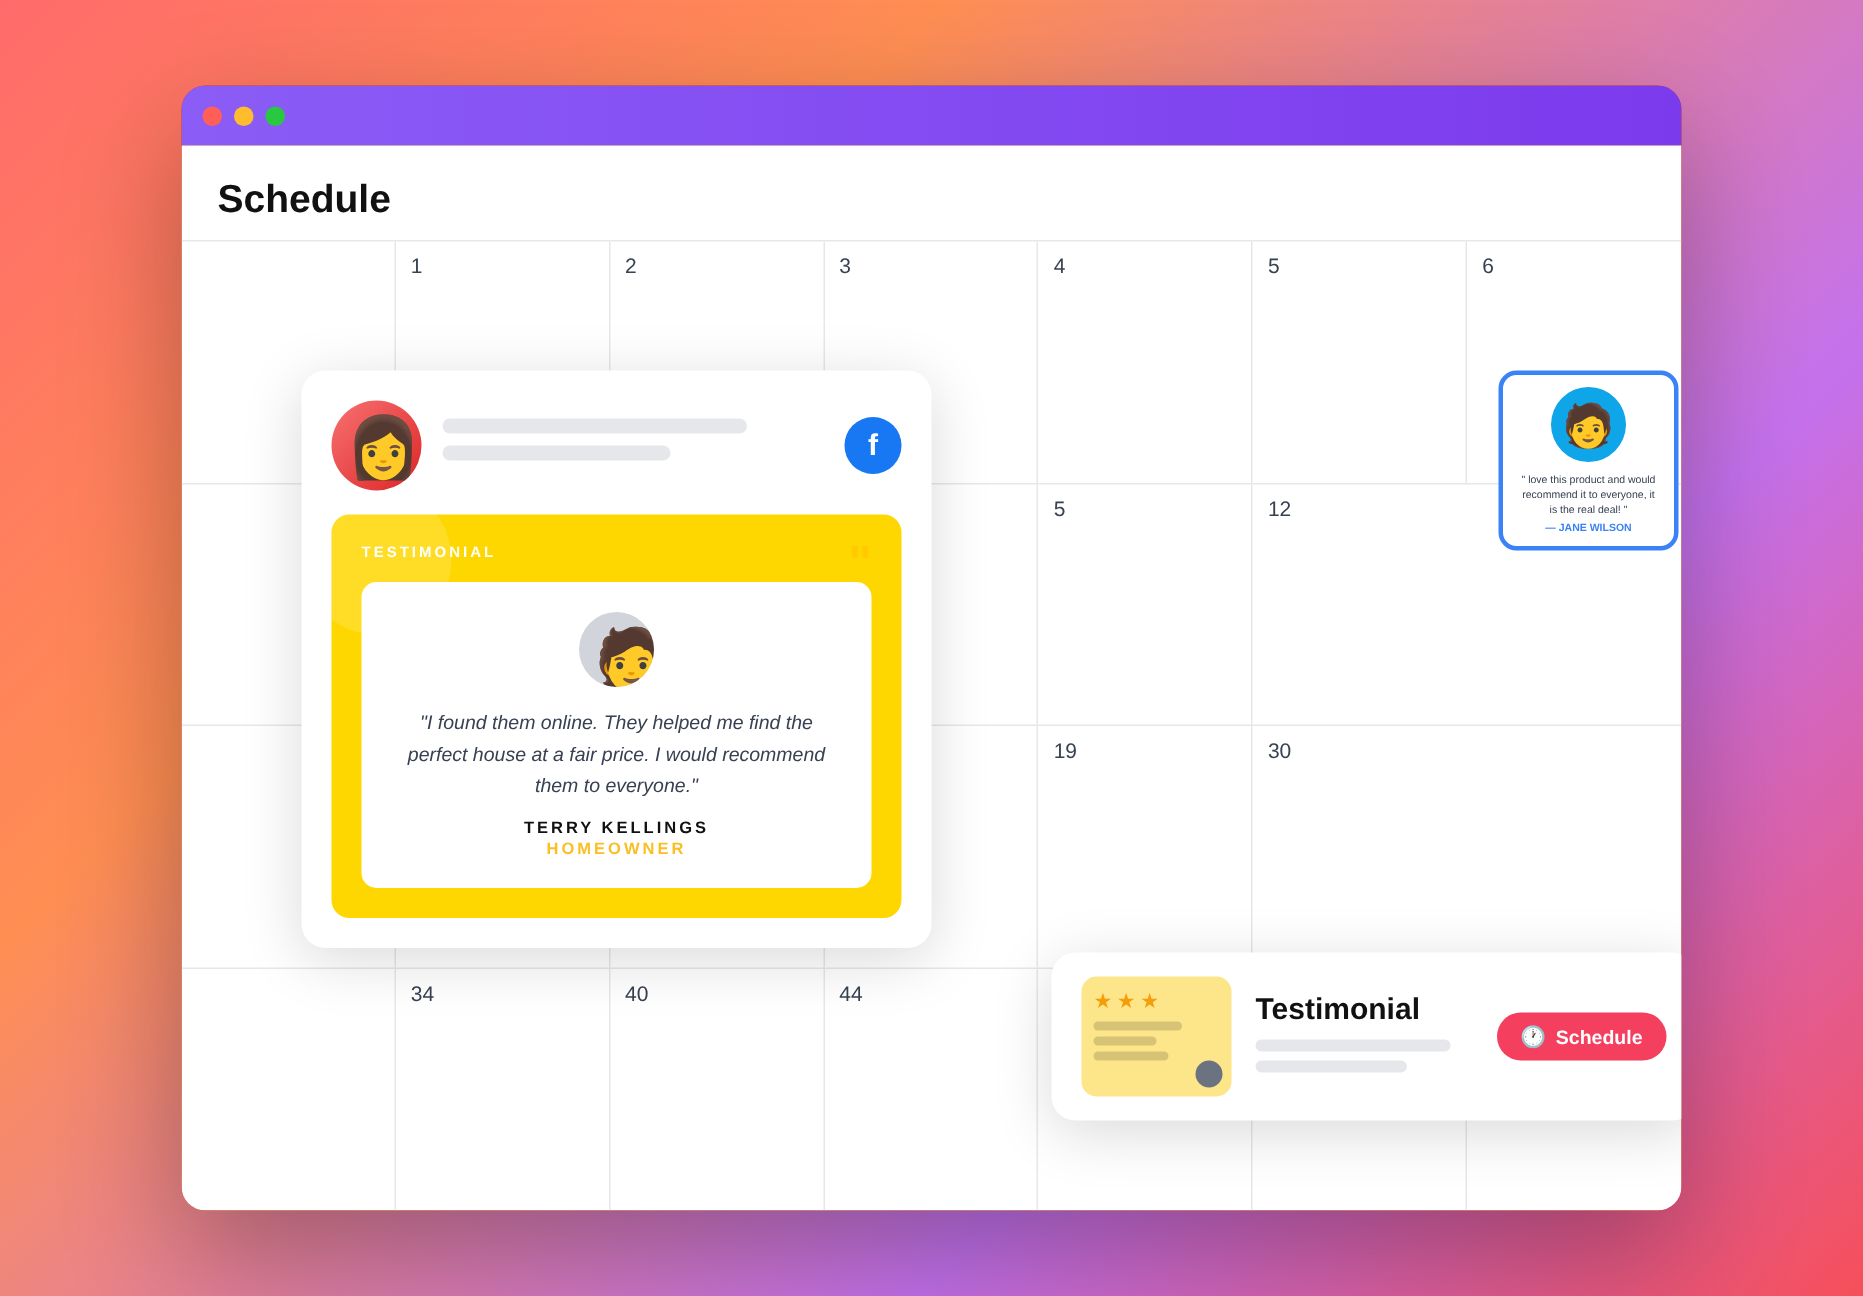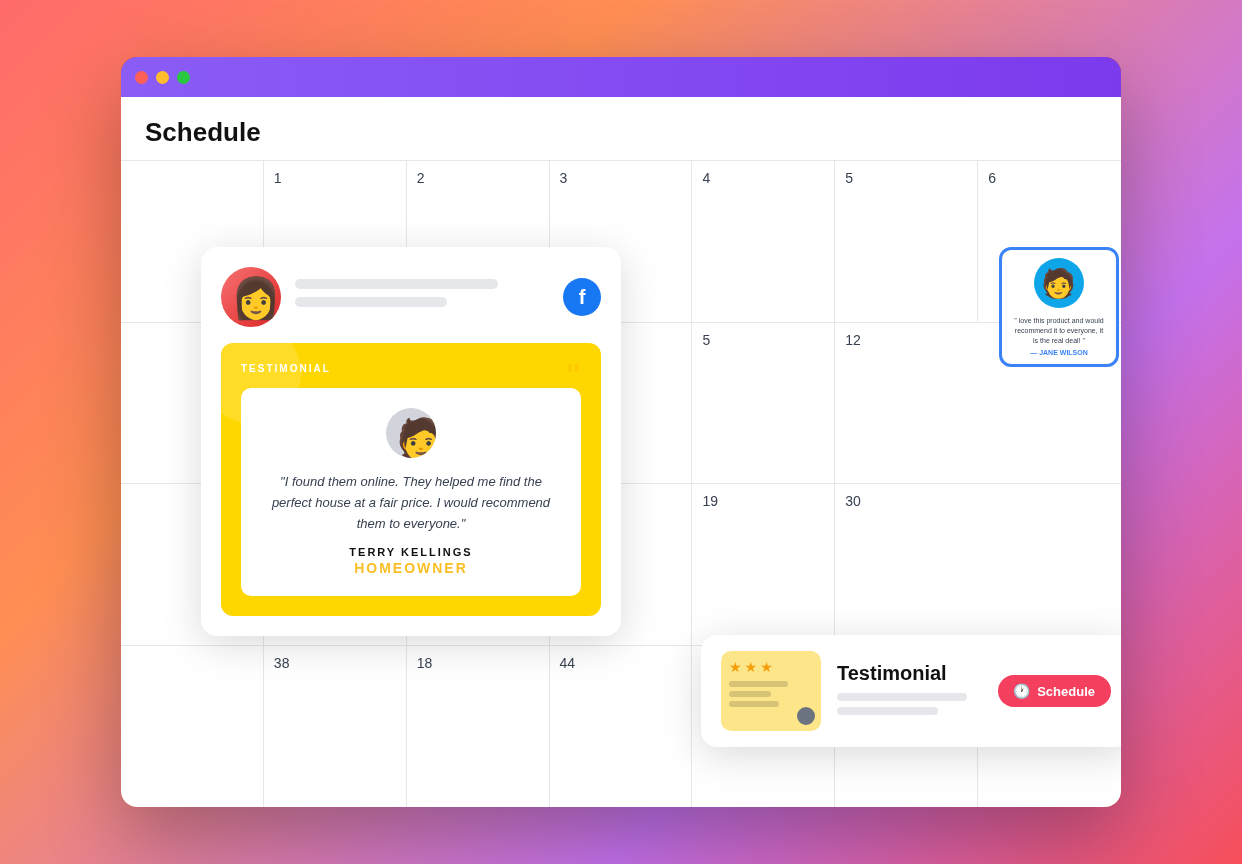--- a/index.html
+++ b/index.html
@@ -264,21 +264,21 @@
 
     .testimonial-author {
       font-size: 11px;
       font-weight: 700;
       letter-spacing: 2px;
       color: #111;
       text-transform: uppercase;
     }
 
     .testimonial-role {
-      font-size: 14px;
+      font-size: 11px;
       font-weight: 700;
       letter-spacing: 2px;
       color: #fbbf24;
       text-transform: uppercase;
       margin-top: 2px;
     }
 
     
     .blue-card {
       position: absolute;
@@ -460,22 +460,22 @@
             <div class="cal-cell"><span class="cal-cell-number"></span></div>
             <div class="cal-cell"><span class="cal-cell-number">15</span></div>
             <div class="cal-cell"><span class="cal-cell-number">16</span></div>
             <div class="cal-cell"><span class="cal-cell-number">17</span></div>
             <div class="cal-cell"><span class="cal-cell-number">19</span></div>
             <div class="cal-cell"><span class="cal-cell-number">30</span></div>
           </div>
 
           <div class="calendar-row">
             <div class="cal-cell"><span class="cal-cell-number"></span></div>
-            <div class="cal-cell"><span class="cal-cell-number">38</span></div>
-            <div class="cal-cell"><span class="cal-cell-number">18</span></div>
+            <div class="cal-cell"><span class="cal-cell-number">34</span></div>
+            <div class="cal-cell"><span class="cal-cell-number">40</span></div>
             <div class="cal-cell"><span class="cal-cell-number">44</span></div>
             <div class="cal-cell"><span class="cal-cell-number">25</span></div>
             <div class="cal-cell"><span class="cal-cell-number">26</span></div>
             <div class="cal-cell"><span class="cal-cell-number">27</span></div>
           </div>
         </div>
       </div>
 
       <div class="testimonial-card-large">
         <div class="card-top">

